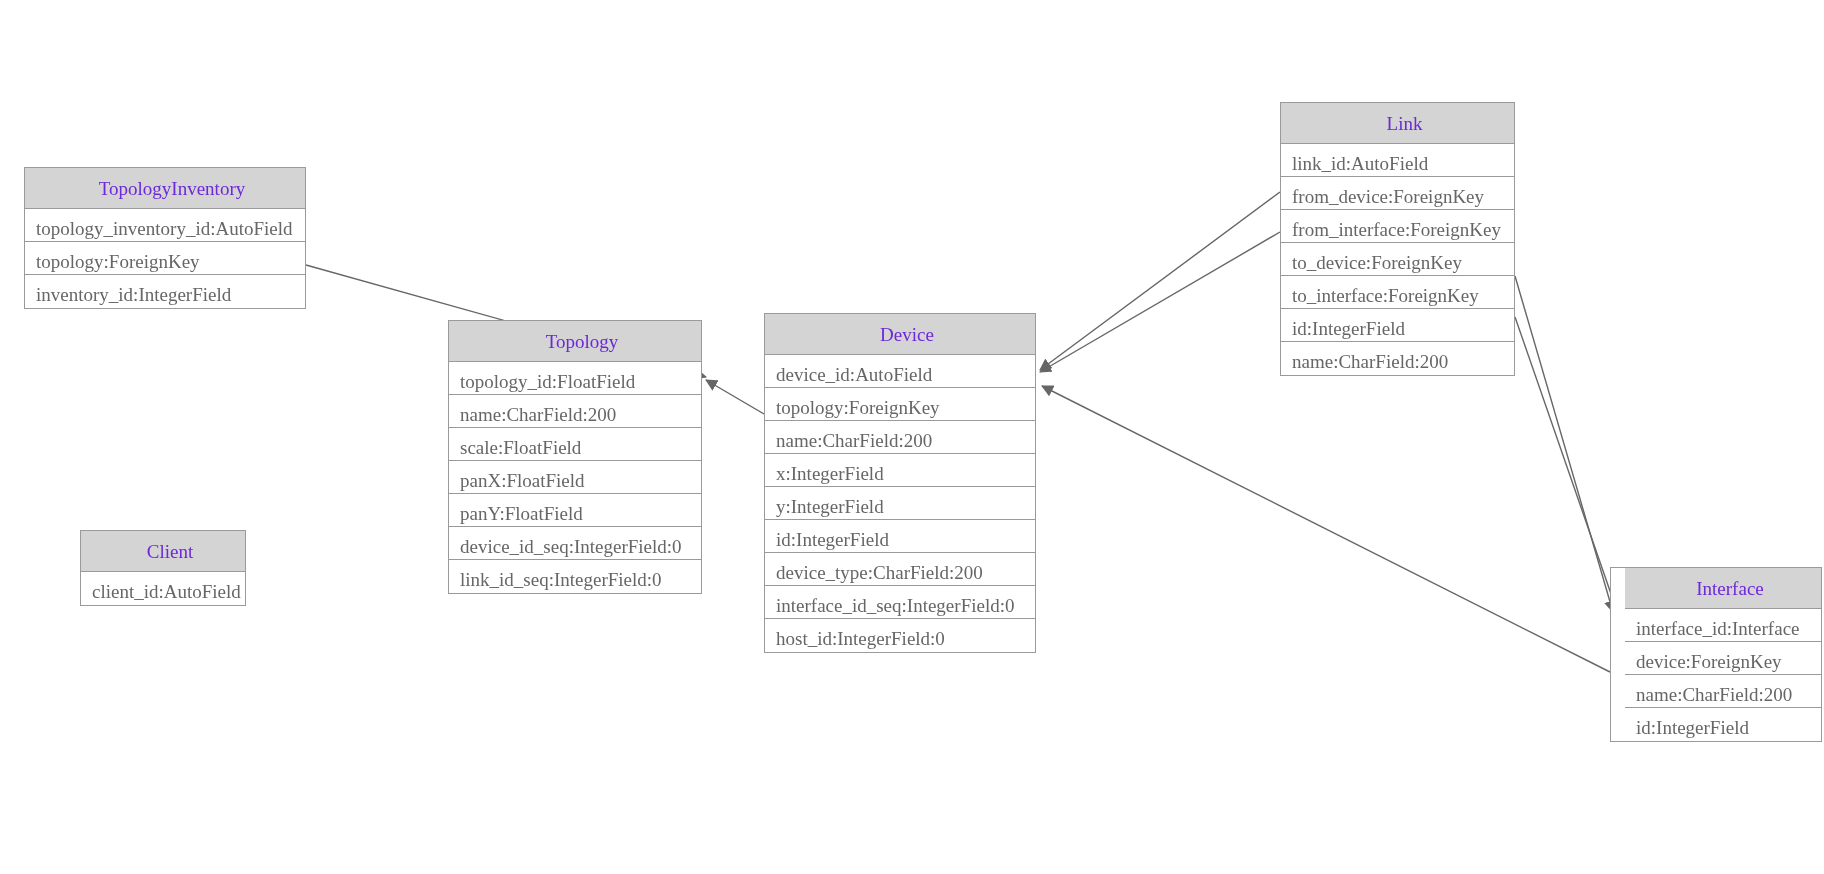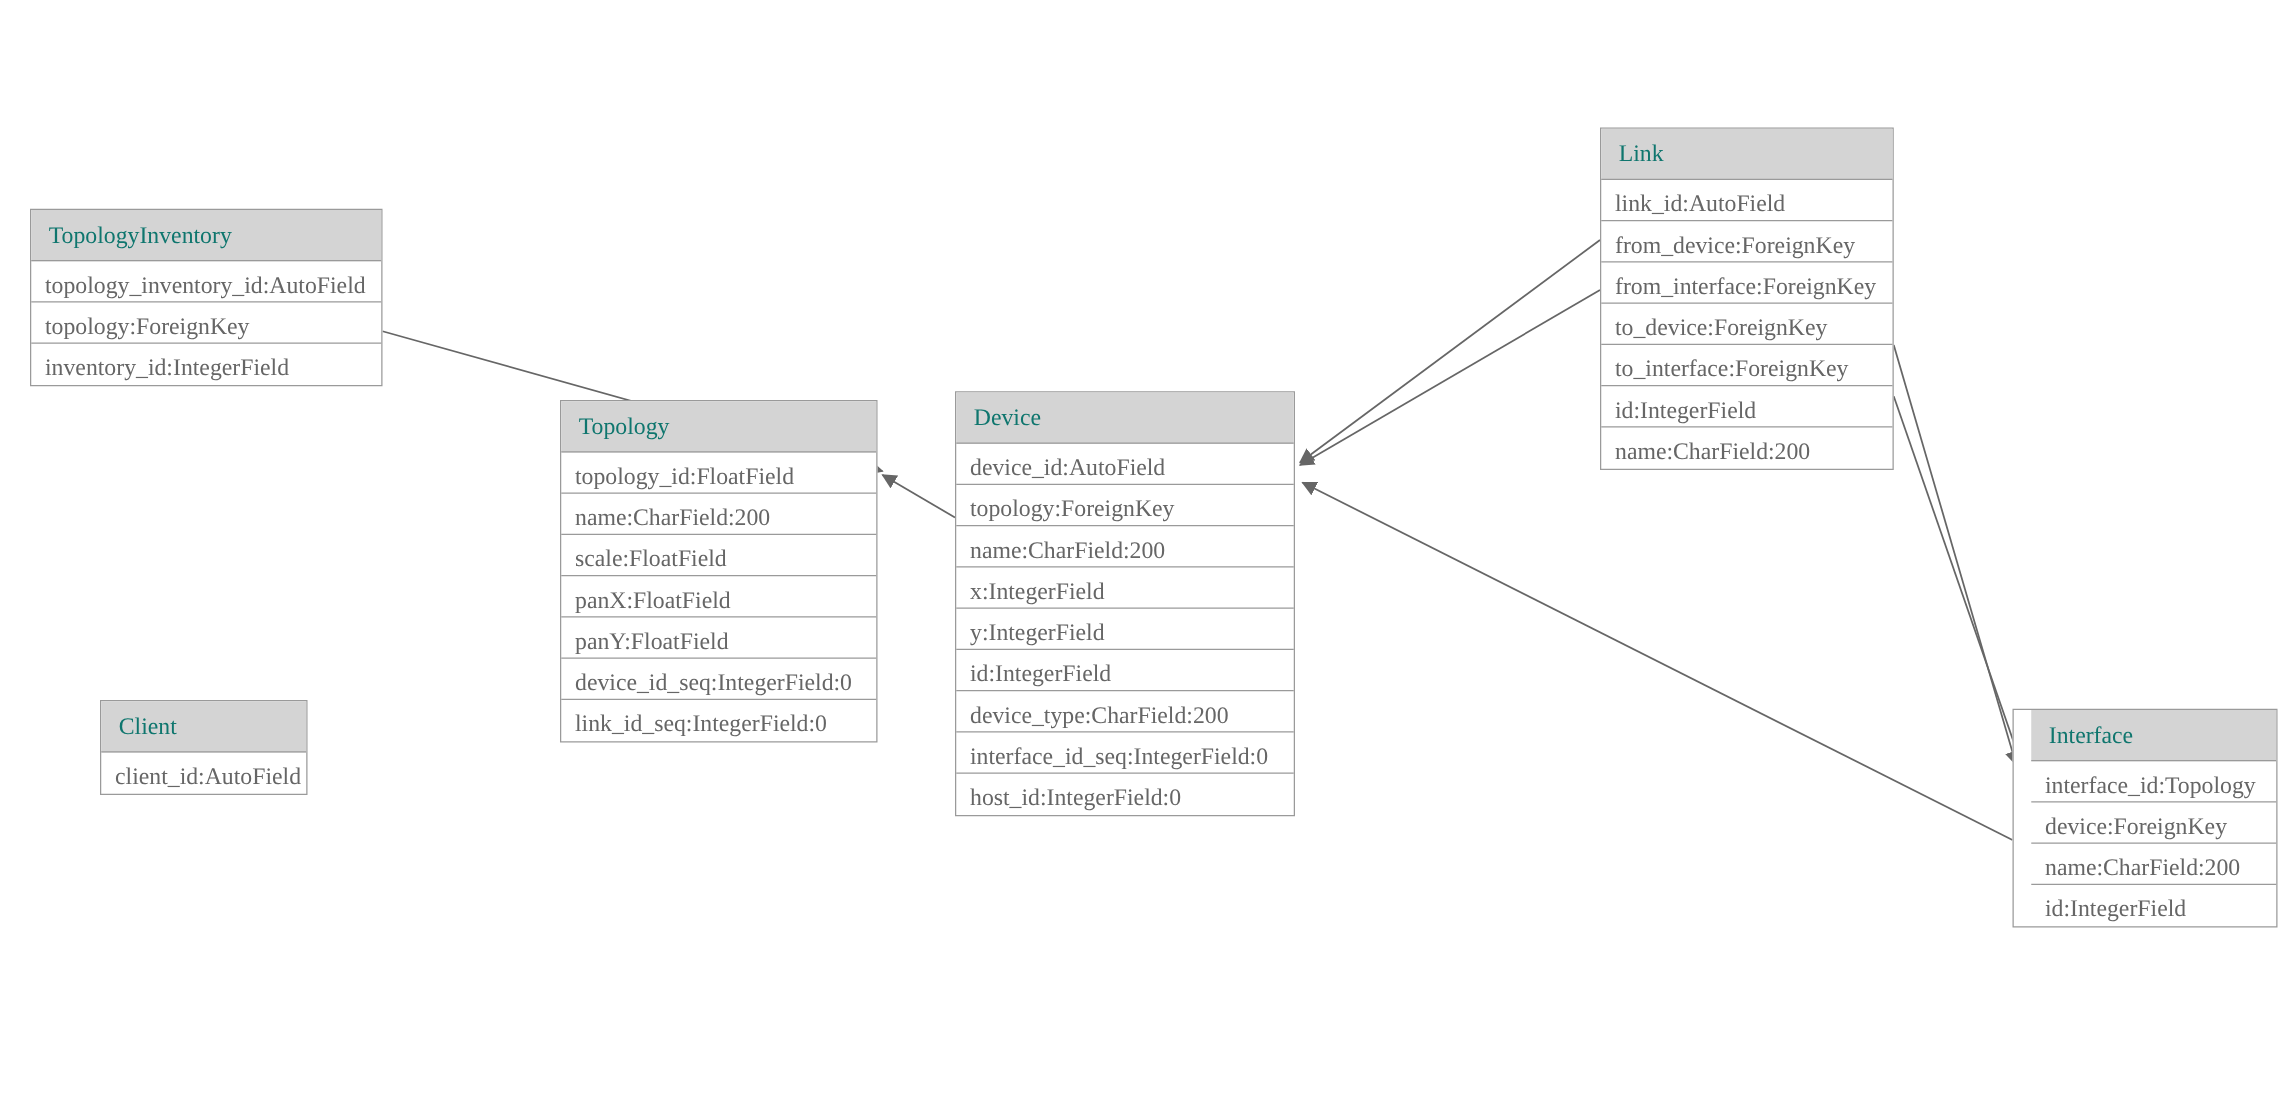--- a/index.html
+++ b/index.html
@@ -35,23 +35,24 @@
     z-index: 5;
   }
   .entity-header {
     box-sizing: border-box;
     background: #d4d4d4;
     border-bottom: 1px solid #9a9a9a;
     height: 41px;
     line-height: 41px;
     padding: 0 0 0 14px;
     font-size: 19px;
-    color: #0f766e;
+    color: #6d28d9;
     white-space: nowrap;
     overflow: hidden;
+    text-align: center;
   }
   .entity-fields {
     display: block;
   }
   .field-row {
     box-sizing: border-box;
     height: 33px;
     line-height: 40px;
     padding: 0 0 0 11px;
     font-size: 19px;
@@ -106,21 +107,21 @@
   </svg>
 
 <div class="entity" style="left: 24px; top: 167px; width: 282px;">
       <div class="entity-header">TopologyInventory</div>
       <div class="entity-fields">
         <div class="field-row">topology_inventory_id:AutoField</div>
         <div class="field-row">topology:ForeignKey</div>
         <div class="field-row">inventory_id:IntegerField</div>
       </div>
     </div>
-    <div class="entity" style="left: 80px; top: 530px; width: 166px; margin-top: 30px;">
+    <div class="entity" style="left: 80px; top: 530px; width: 166px;">
       <div class="entity-header">Client</div>
       <div class="entity-fields">
         <div class="field-row">client_id:AutoField</div>
       </div>
     </div>
     <div class="entity" style="left: 448px; top: 320px; width: 254px;">
       <div class="entity-header">Topology</div>
       <div class="entity-fields">
         <div class="field-row">topology_id:FloatField</div>
         <div class="field-row">name:CharField:200</div>
@@ -153,19 +154,19 @@
         <div class="field-row">from_interface:ForeignKey</div>
         <div class="field-row">to_device:ForeignKey</div>
         <div class="field-row">to_interface:ForeignKey</div>
         <div class="field-row">id:IntegerField</div>
         <div class="field-row">name:CharField:200</div>
       </div>
     </div>
     <div class="entity" style="left: 1610px; top: 567px; width: 212px; padding-left: 14px;">
       <div class="entity-header">Interface</div>
       <div class="entity-fields">
-        <div class="field-row">interface_id:Topology</div>
+        <div class="field-row">interface_id:Interface</div>
         <div class="field-row">device:ForeignKey</div>
         <div class="field-row">name:CharField:200</div>
         <div class="field-row">id:IntegerField</div>
       </div>
     </div>
   </div>
 
 </body></html>

